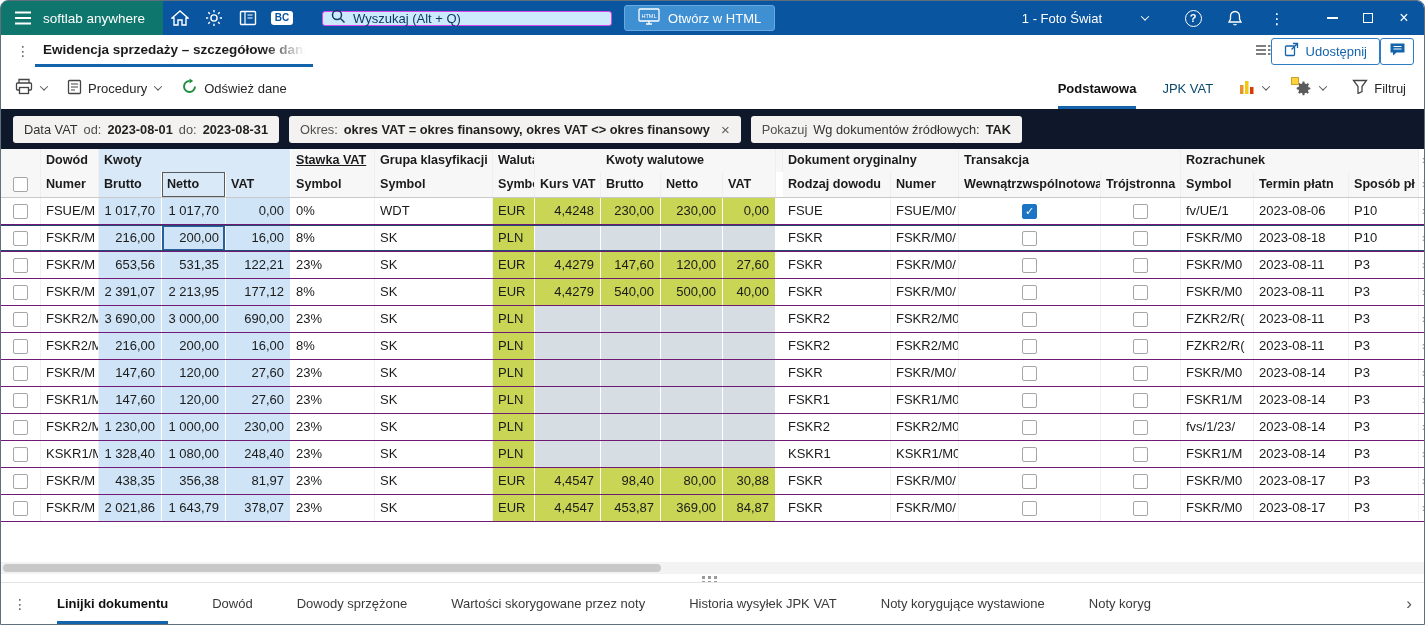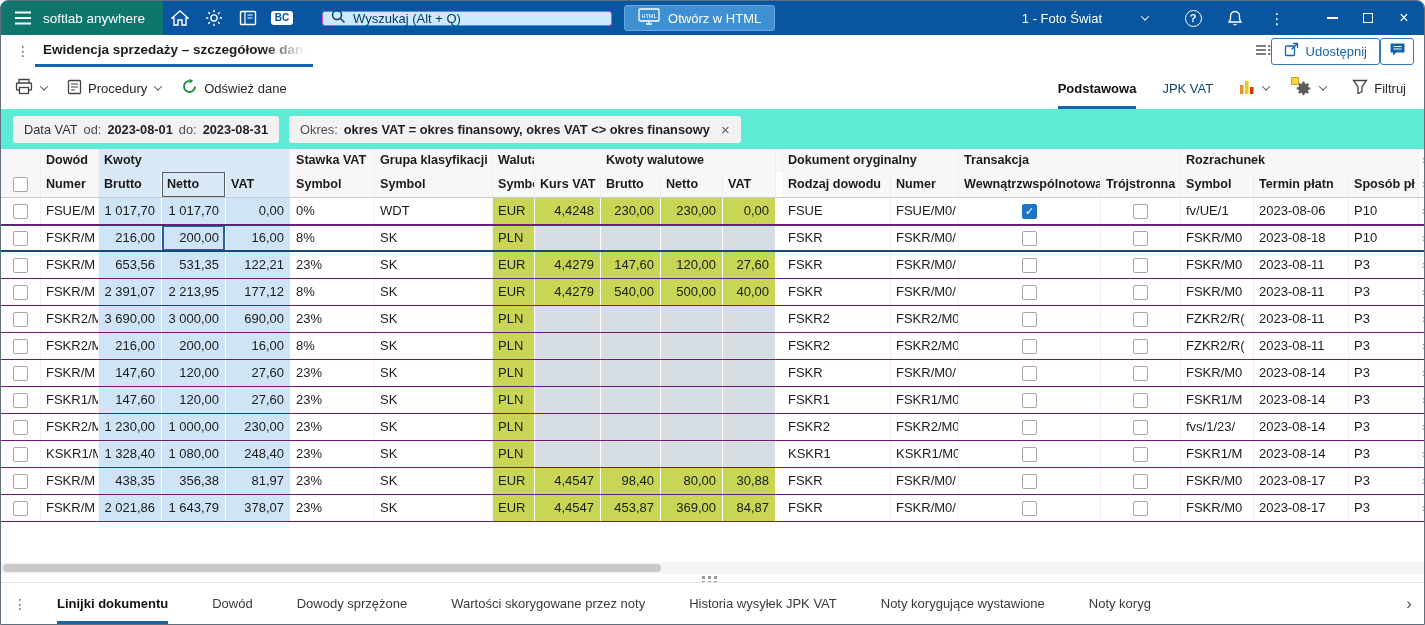--- a/index.html
+++ b/index.html
@@ -54,21 +54,21 @@
 .tbtn .chev{color:#555;margin-left:2px}
 .views{margin-left:auto;display:flex;align-items:center;gap:26px;padding-right:4px}
 .vtab{height:42px;display:flex;align-items:center;border-bottom:3px solid transparent;padding-top:3px;
       color:#0c4a6e;cursor:pointer;white-space:nowrap}
 .vtab.active{font-weight:700;color:#111;border-bottom-color:#1464ad}
 .gearwrap{position:relative;display:flex;align-items:center}
 .gearbadge{position:absolute;top:-3px;left:-4px;width:8px;height:8px;background:#ffd23b;border:1px solid #c9a227}
 
 
 .filterbar{position:absolute;top:108px;left:0;right:0;height:40px;display:flex;align-items:center;
-           gap:10px;padding:0 12px;background:#5eead4}
+           gap:10px;padding:0 12px;background:#0f172a}
 .chip{display:inline-flex;align-items:center;gap:6px;background:#f3f2f1;border-radius:3px;height:27px;
       padding:0 11px;color:#323130;white-space:nowrap;font-size:12.8px}
 .chip .dim{color:#514f4e}
 .chip b{font-weight:700;color:#201f1e}
 .chip .x{margin-left:5px;color:#605e5c;font-size:15px;cursor:pointer;line-height:1}
 
 
 .grid{position:absolute;top:148px;left:0;width:1425px;background:#fff}
 #grid-groups,#grid-cols,.bodyrow{display:grid}
 #grid-groups{height:23px;line-height:23px}
@@ -294,28 +294,33 @@
       <span class="dim">od:</span>
       <b>2023-08-01</b>
       <span class="dim">do:</span>
       <b>2023-08-31</b>
     </span>
     <span class="chip">
       <span class="dim">Okres:</span>
       <b>okres VAT = okres finansowy, okres VAT &lt;&gt; okres finansowy</b>
       <span class="x">×</span>
     </span>
+    <span class="chip">
+      <span class="dim">Pokazuj</span>
+      <span>Wg dokumentów źródłowych:</span>
+      <b>TAK</b>
+    </span>
   </div>
 
   <div class="grid">
     <div id="grid-groups" style="grid-template-columns: 40px 58px 63px 64px 65px 84px 118px 42px 66px 60px 62px 53px 7px 108px 68px 142px 80px 73px 95px 70px 10px;">
         <div class="gcell" style="grid-column: span 1;"></div>
         <div class="gcell" style="grid-column: span 1;">Dowód</div>
         <div class="gcell hblue" style="grid-column: span 3;">Kwoty</div>
-        <div class="gcell" style="grid-column: span 1;">Stawka VAT</div>
+        <div class="gcell" style="grid-column: span 1; text-decoration: underline;">Stawka VAT</div>
         <div class="gcell" style="grid-column: span 1;">Grupa klasyfikacji</div>
         <div class="gcell" style="grid-column: span 1;">Waluta</div>
         <div class="gcell center" style="grid-column: span 4;">Kwoty walutowe</div>
         <div class="gcell" style="grid-column: span 1;"></div>
         <div class="gcell" style="grid-column: span 2;">Dokument oryginalny</div>
         <div class="gcell" style="grid-column: span 2;">Transakcja</div>
         <div class="gcell" style="grid-column: span 3;">Rozrachunek</div>
         <div class="gcell edge" style="grid-column: span 1;">›</div>
       </div>
     <div id="grid-cols" style="grid-template-columns: 40px 58px 63px 64px 65px 84px 118px 42px 66px 60px 62px 53px 7px 108px 68px 142px 80px 73px 95px 70px 10px;">

